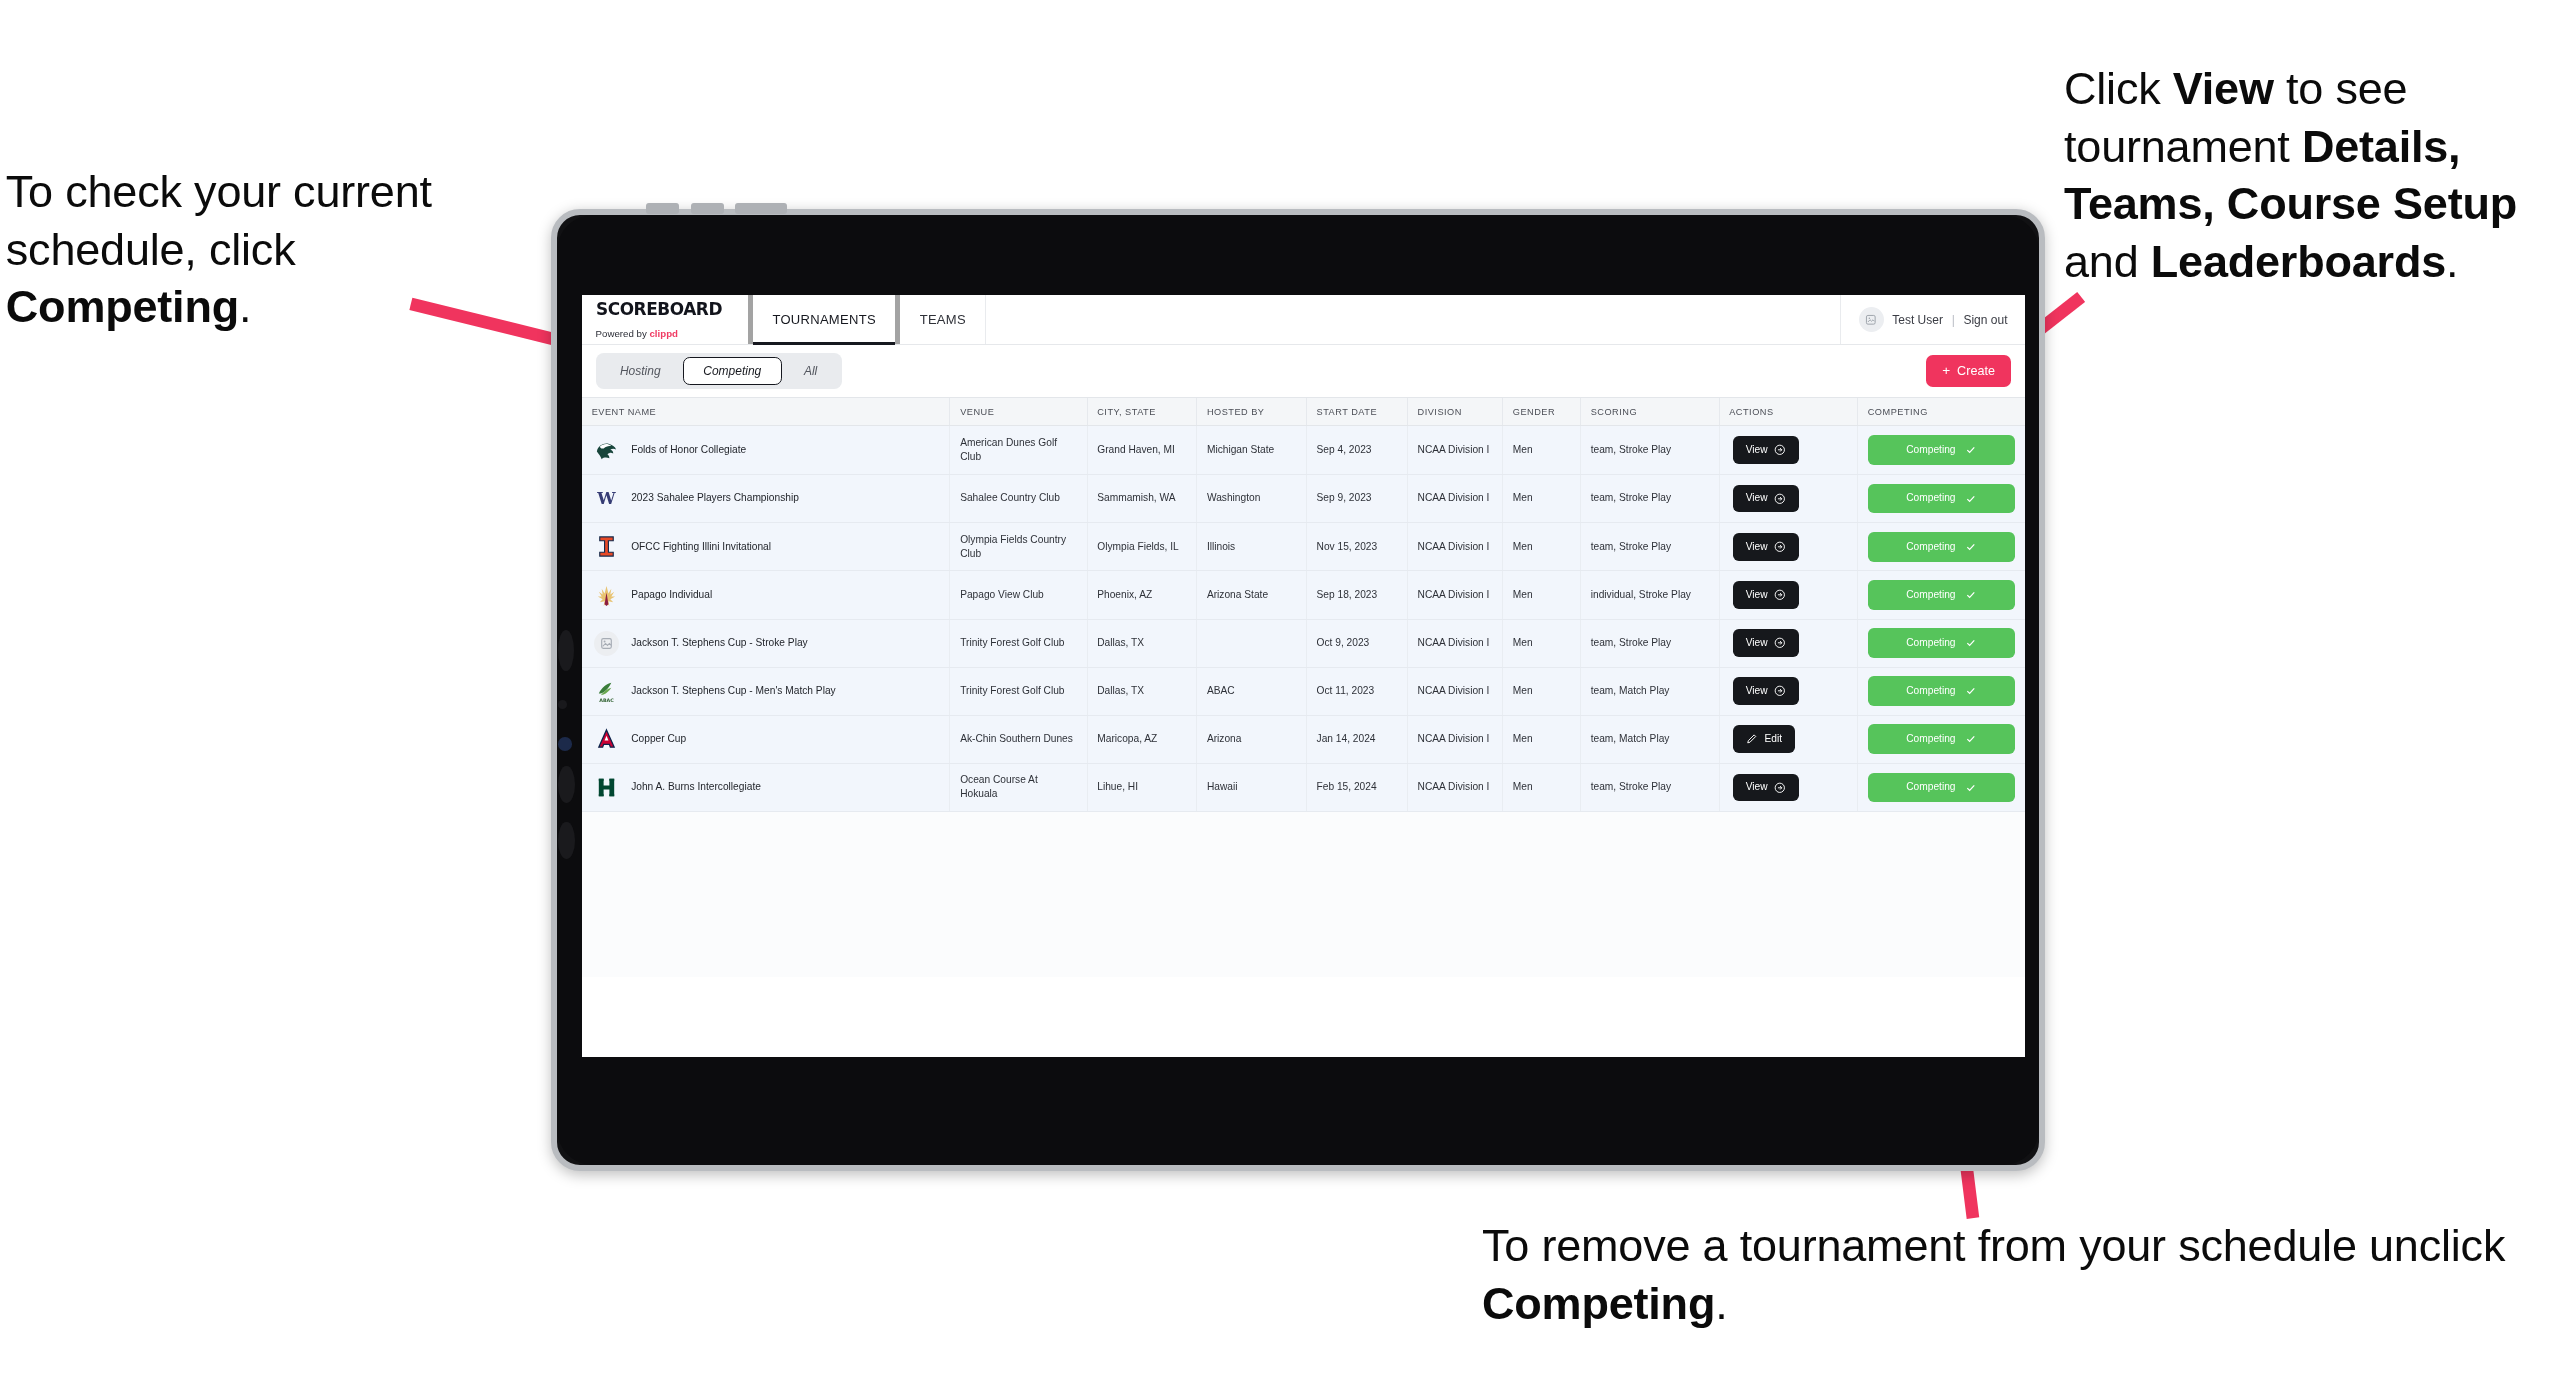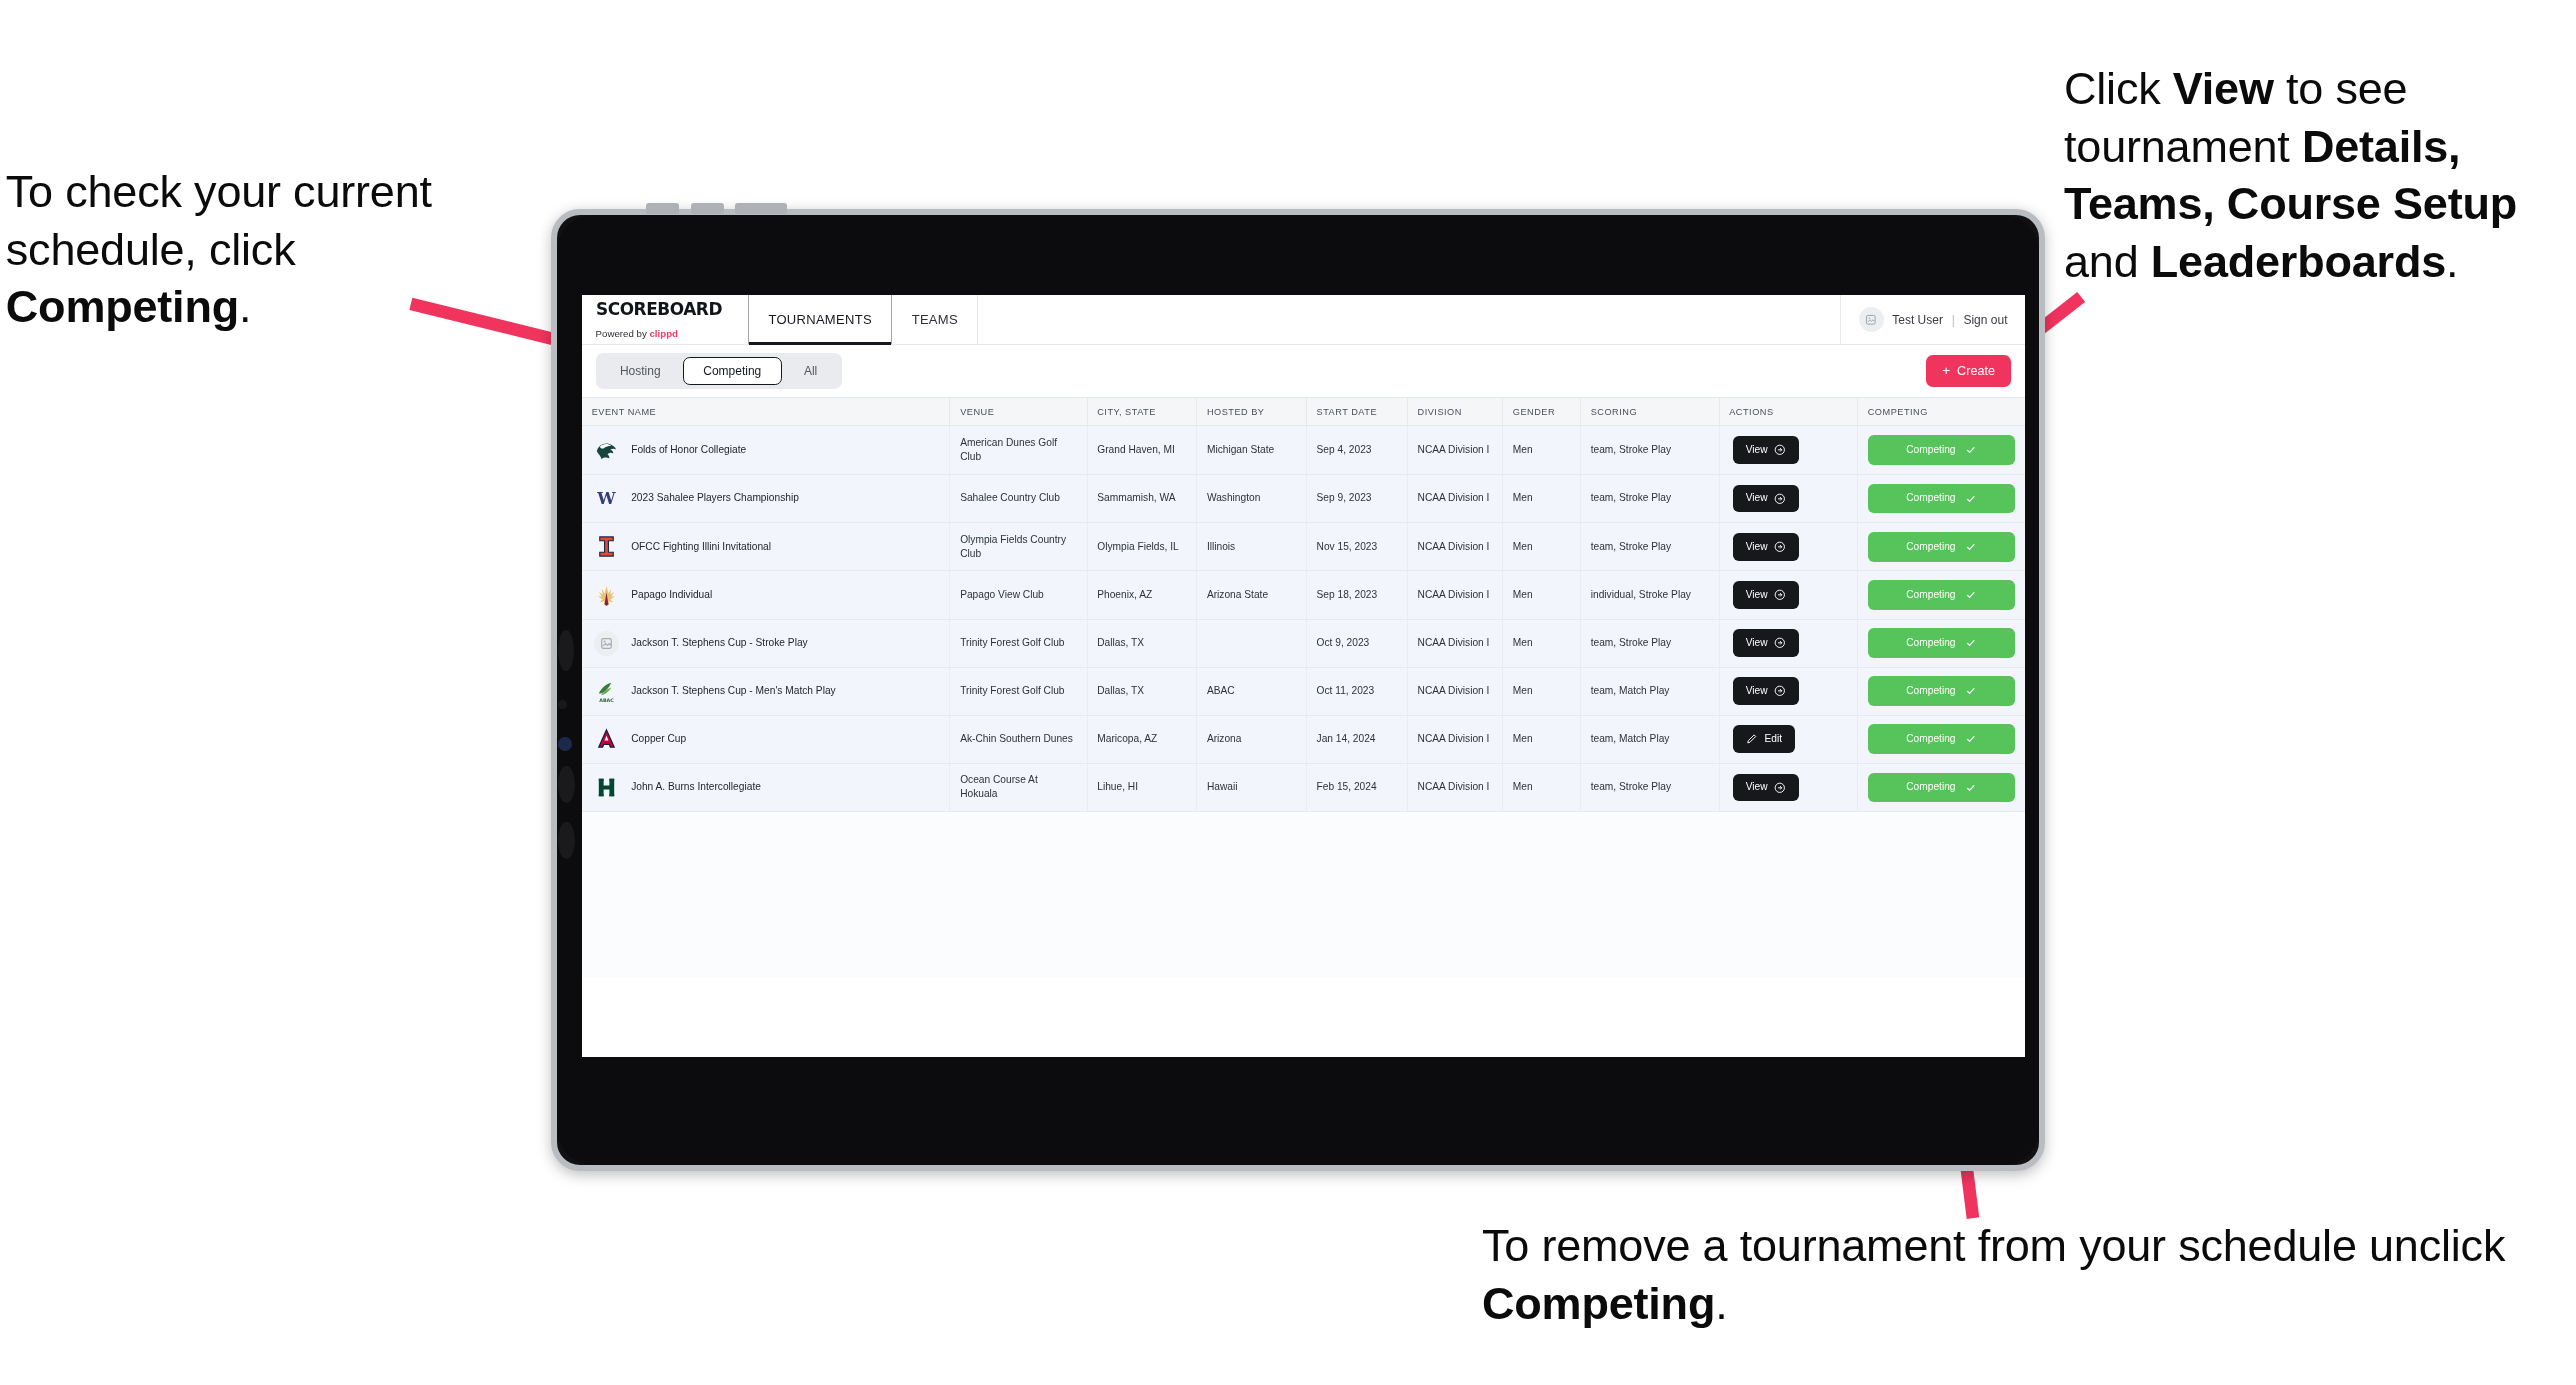--- a/index.html
+++ b/index.html
@@ -76,21 +76,21 @@
     font-family: "DejaVu Sans", sans-serif;
     font-weight: 700; font-size: 18.4px; letter-spacing: -0.5px;
     color: #12141c; transform: scaleX(0.92); transform-origin: left center;
     line-height: 1;
   }
   #brand-sub { font-size: 9.7px; color: #2b2d36; margin-top: 11px; line-height:1; }
   #brand-sub .clippd { color: #f03b63; font-weight: 700; }
   .navtab {
     display: flex; align-items: center; padding: 0 19.4px;
     font-size: 13px; color: #2f3138; letter-spacing: 0.3px;
-    border-left: 1px solid #a3a3a3;
+    border-left: 5px solid #a3a3a3;
     cursor: pointer; position: relative;
   }
   .navtab.active { color: #16181f; }
   .navtab.active::after {
     content:""; position:absolute; left:0; right:0; bottom:-1px; height:2.9px; background:#16181f;
   }
   #nav-spacer { flex: 1; border-left: 1px solid #e9ebee; }
   #nav-user {
     display:flex; align-items:center; gap:8.7px; padding: 0 17.5px; border-left: 1px solid #e9ebee;
     font-size: 12px; color: #3a3c44;
@@ -105,21 +105,21 @@
   
   #toolbar {
     height: 52px; background:#fff; display:flex; align-items:center;
     padding: 0 13.6px; position: relative;
   }
   #segmented {
     display:inline-flex; background:#e9ebee; border-radius: 7.8px; padding: 3.9px; gap: 1.9px;
   }
   .seg {
     font-size: 12px; color:#53565e; padding: 6.8px 19.4px; border-radius: 6.8px; cursor:pointer;
-    background: transparent; border: 1.9px solid transparent; line-height: 1;
+    background: transparent; border: 1.9px solid transparent; line-height: 1; font-style: italic;
   }
   .seg.selected {
     background:#ffffff; color:#17191f; border: 1.9px solid #16181f; font-weight: 400;
   }
   #create-btn {
     margin-left: auto; background:#f0345e; color:#fff; font-size: 12.6px;
     border-radius: 6.8px; padding: 8.7px 16.5px; display:flex; align-items:center; gap:6.8px;
     cursor:pointer; border: none;
   }
   #create-btn .plus { font-size: 13.6px; line-height: 1; }

